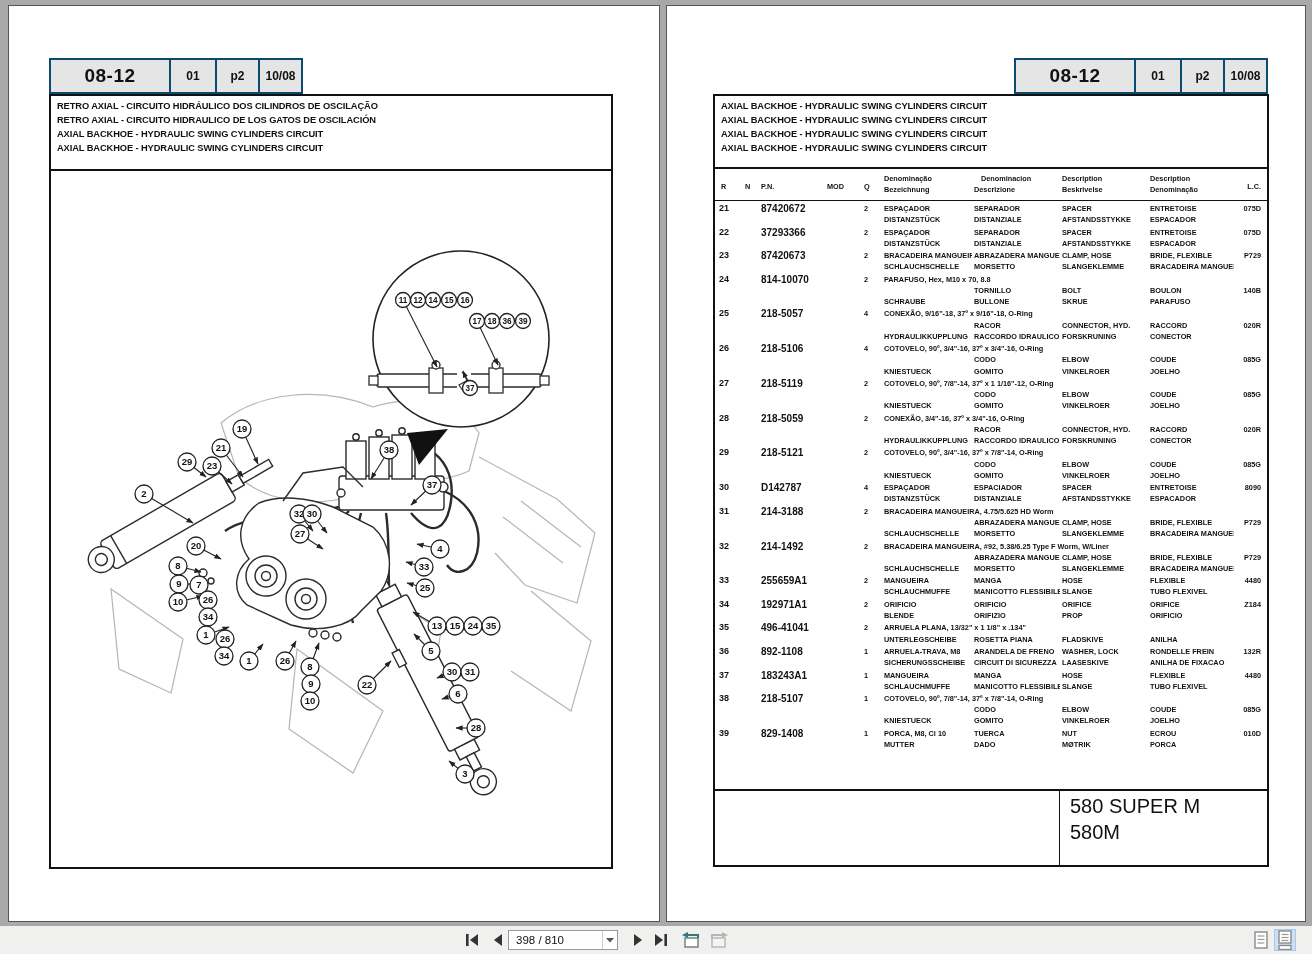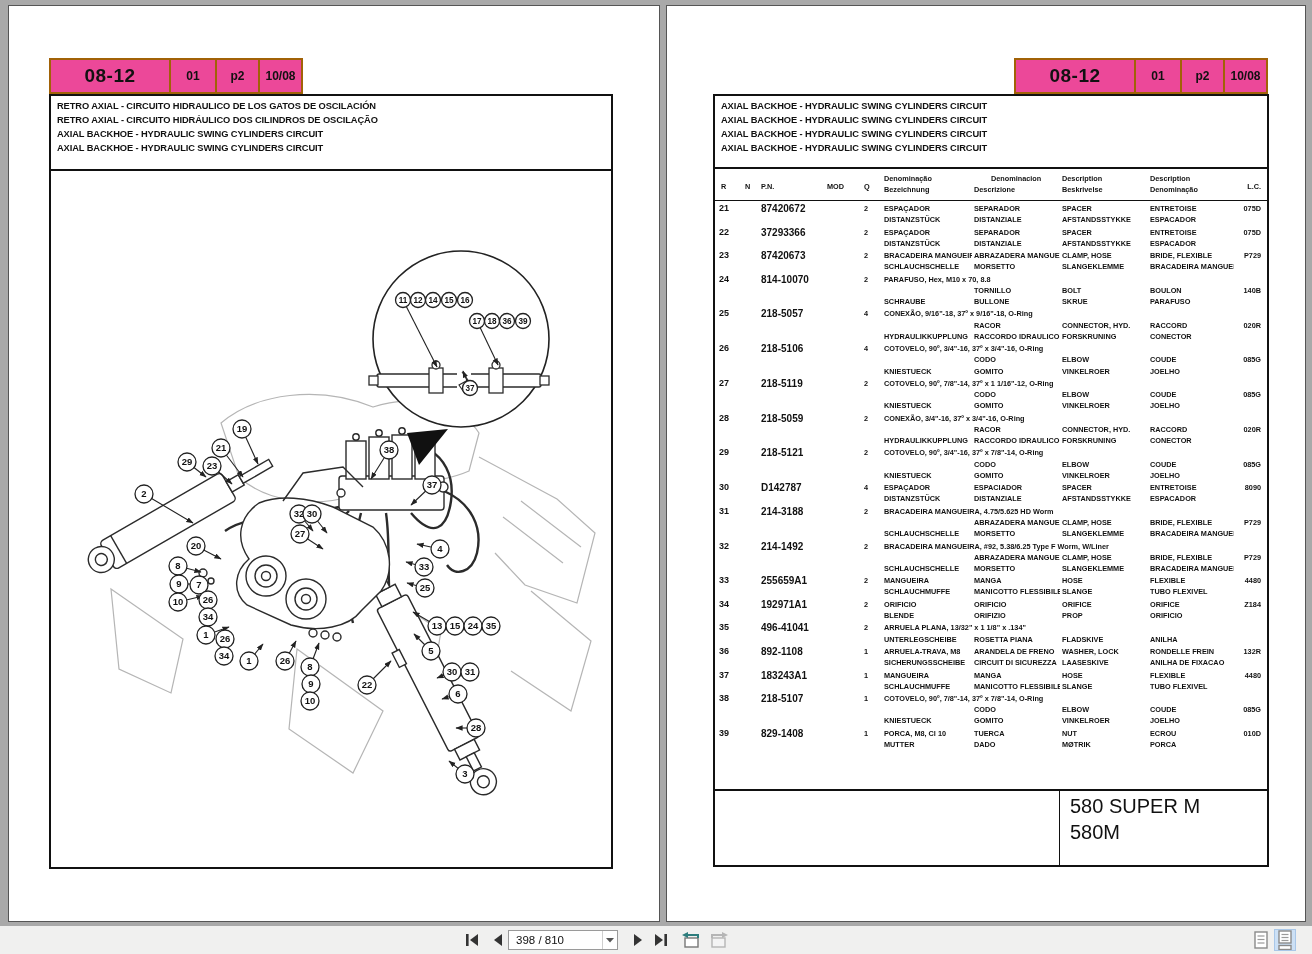--- a/index.html
+++ b/index.html
@@ -5,22 +5,22 @@
   html,body{margin:0;padding:0;}
   body{width:1312px;height:954px;background:#a9a9a9;position:relative;overflow:hidden;
        font-family:"Liberation Sans",sans-serif;color:#111;}
   *{box-sizing:border-box;}
   .page{position:absolute;top:5px;height:917px;background:#fff;border:1px solid #555;}
   #left-page{left:8px;width:652px;}
   #right-page{left:666px;width:640px;}
 
   
   .hdr-strip{position:absolute;display:flex;}
-  .hcell{border:2px solid #a16207;margin-left:-2px;display:flex;align-items:center;justify-content:center;
-         font-weight:700;background:#ec4899;}
+  .hcell{border:2px solid #0c4a6e;margin-left:-2px;display:flex;align-items:center;justify-content:center;
+         font-weight:700;background:#e5e5e5;}
   .hcell:first-child{margin-left:0;}
   .hcell.code{width:122px;height:36px;font-size:19px;letter-spacing:0.5px;}
   .hcell.sm{height:36px;font-size:12px;font-weight:600;}
 
   .title-box{position:absolute;border:2px solid #111;border-bottom:none;padding:4px 6px;}
   .title-line{font-size:9.3px;font-weight:700;line-height:13.9px;letter-spacing:-0.1px;white-space:nowrap;}
 
   
   .diagram-box{position:absolute;left:40px;top:163px;width:564px;height:700px;border:2px solid #111;background:#fff;}
 
@@ -62,22 +62,22 @@
 <body>
 
 <div class="page" id="left-page">
   <div class="hdr-strip" style="left:40px;top:52px;">
     <div class="hcell code">08-12</div>
     <div class="hcell sm" style="width:48px;">01</div>
     <div class="hcell sm" style="width:45px;">p2</div>
     <div class="hcell sm" style="width:45px;">10/08</div>
   </div>
   <div class="title-box" style="left:40px;top:88px;width:564px;height:75px;">
+    <div class="title-line">RETRO AXIAL - CIRCUITO HIDRÁULICO DOS CILINDROS DE OSCILAÇÃO</div>
     <div class="title-line">RETRO AXIAL - CIRCUITO HIDRAULICO DE LOS GATOS DE OSCILACIÓN</div>
-    <div class="title-line">RETRO AXIAL - CIRCUITO HIDRÁULICO DOS CILINDROS DE OSCILAÇÃO</div>
     <div class="title-line">AXIAL BACKHOE - HYDRAULIC SWING CYLINDERS CIRCUIT</div>
     <div class="title-line">AXIAL BACKHOE - HYDRAULIC SWING CYLINDERS CIRCUIT</div>
   </div>
   <div class="diagram-box">
     <svg id="diagram-svg" width="560" height="696" viewBox="0 0 560 696">
       <defs>
         <marker id="arr" markerWidth="7" markerHeight="6" refX="6" refY="2.4" orient="auto">
           <path d="M0,0 L6.5,2.4 L0,4.8 Z" fill="#222"></path>
         </marker>
       </defs>
@@ -408,21 +408,21 @@
   </div>
   <div class="table-region">
     <div class="thead">
       <span style="left:6px;top:11px;">R</span>
       <span style="left:30px;top:11px;">N</span>
       <span style="left:46px;top:11px;">P.N.</span>
       <span style="left:112px;top:11px;">MOD</span>
       <span style="left:149px;top:11px;">Q</span>
       <span style="left:169px;top:3px;">Denominação</span>
       <span style="left:169px;top:14px;">Bezeichnung</span>
-      <span style="left:276px;top:3px;">Denominacion</span>
+      <span style="left:266px;top:3px;">Denominacion</span>
       <span style="left:259px;top:14px;">Descrizione</span>
       <span style="left:347px;top:3px;">Description</span>
       <span style="left:347px;top:14px;">Beskrivelse</span>
       <span style="left:435px;top:3px;">Description</span>
       <span style="left:435px;top:14px;">Denominação</span>
       <span style="left:500px;top:11px;width:46px;text-align:right;">L.C.</span>
     </div>
     <div class="rows" id="rows">
         <div class="prow">
           <div class="pline">

